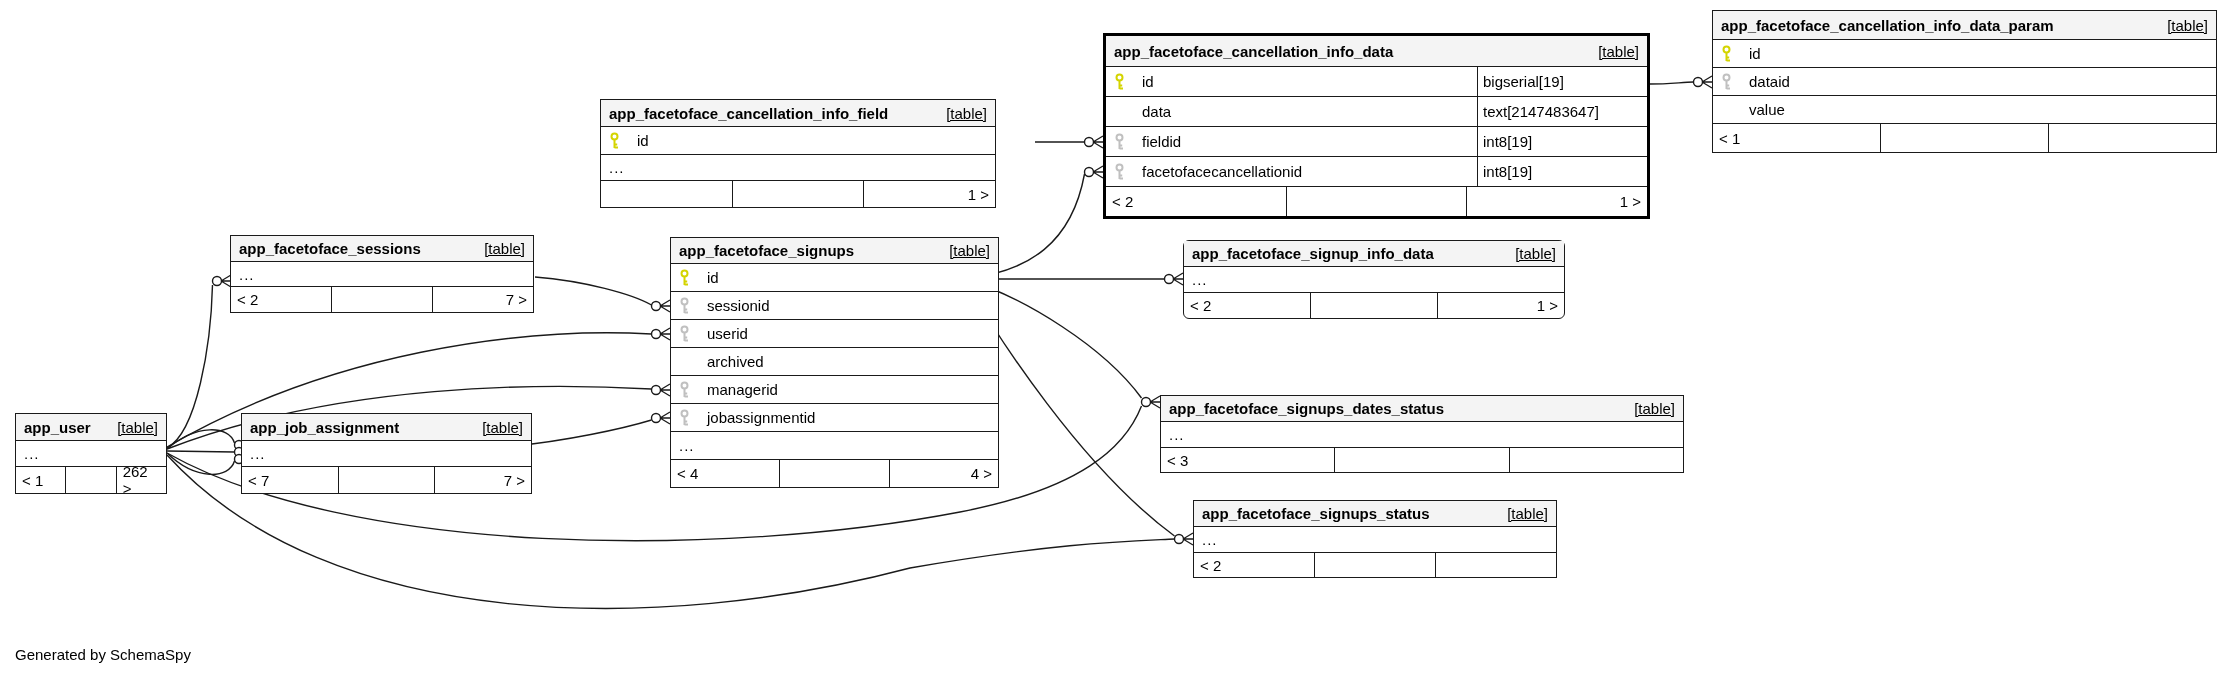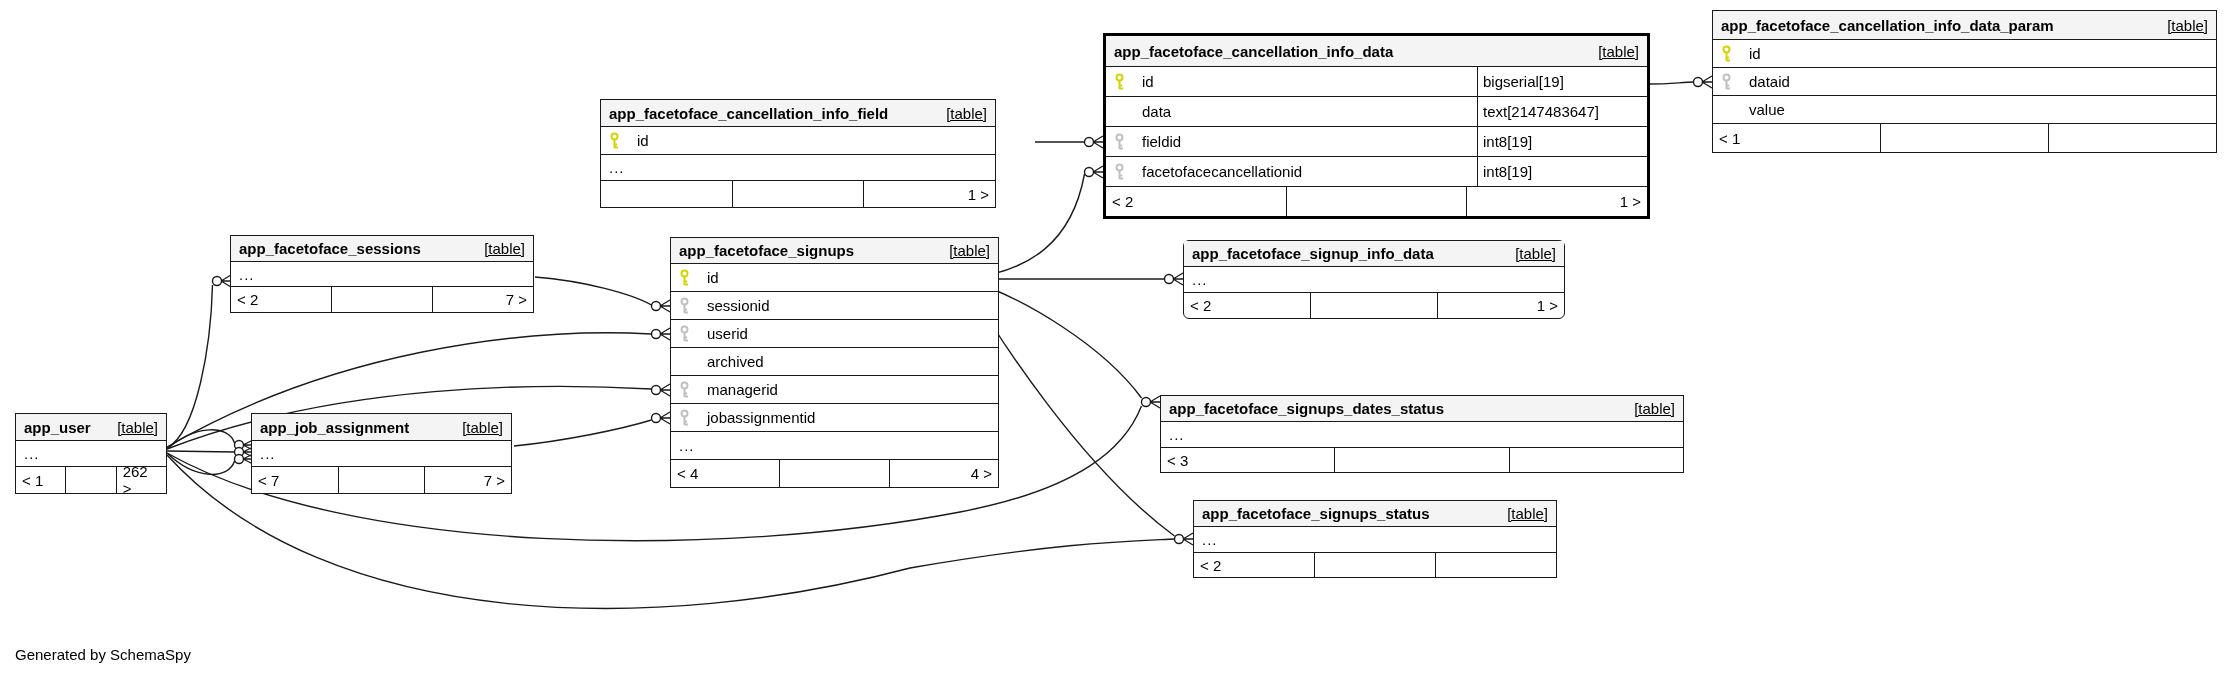--- a/index.html
+++ b/index.html
@@ -123,21 +123,21 @@
     <div class="tbl-row">
       <span class="col-label dots">...</span>
     </div>
     <div class="tbl-footer">
       <span class="cell c1">&lt; 1</span>
       <span class="cell c2"></span>
       <span class="cell c3">262 &gt;</span>
     </div>
   </div>
 
-  <div class="tbl" style="left:251px;top:413px;width:261px;--hh:26px;--rh:26px;--fh:26px;">
+  <div class="tbl" style="left:241px;top:413px;width:291px;--hh:26px;--rh:26px;--fh:26px;">
     <div class="tbl-header">
       <span class="tbl-name">app_job_assignment</span>
       <span class="tbl-tag">[table]</span>
     </div>
     <div class="tbl-row">
       <span class="col-label dots">...</span>
     </div>
     <div class="tbl-footer">
       <span class="cell c1">&lt; 7</span>
       <span class="cell c2"></span>

